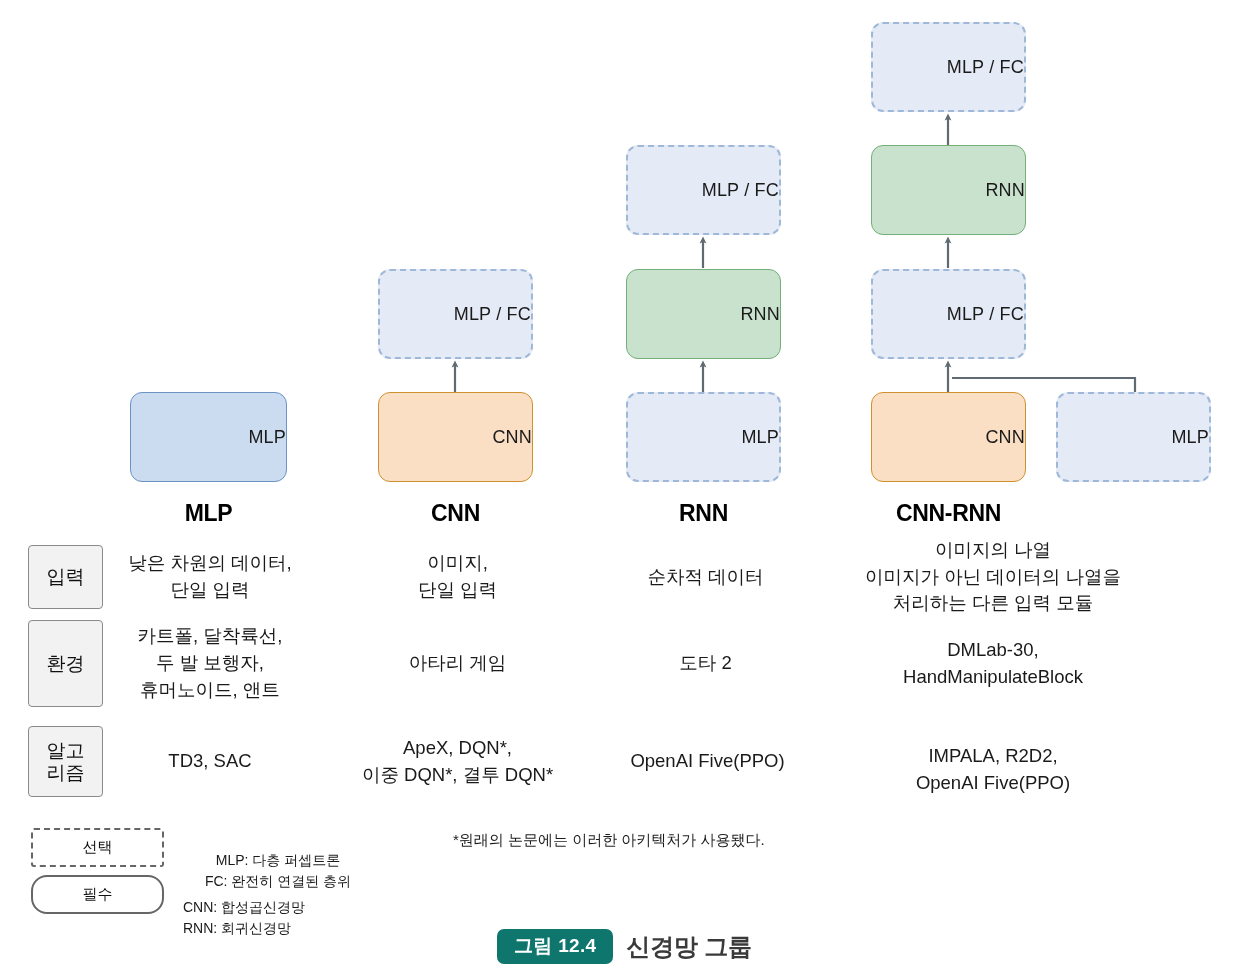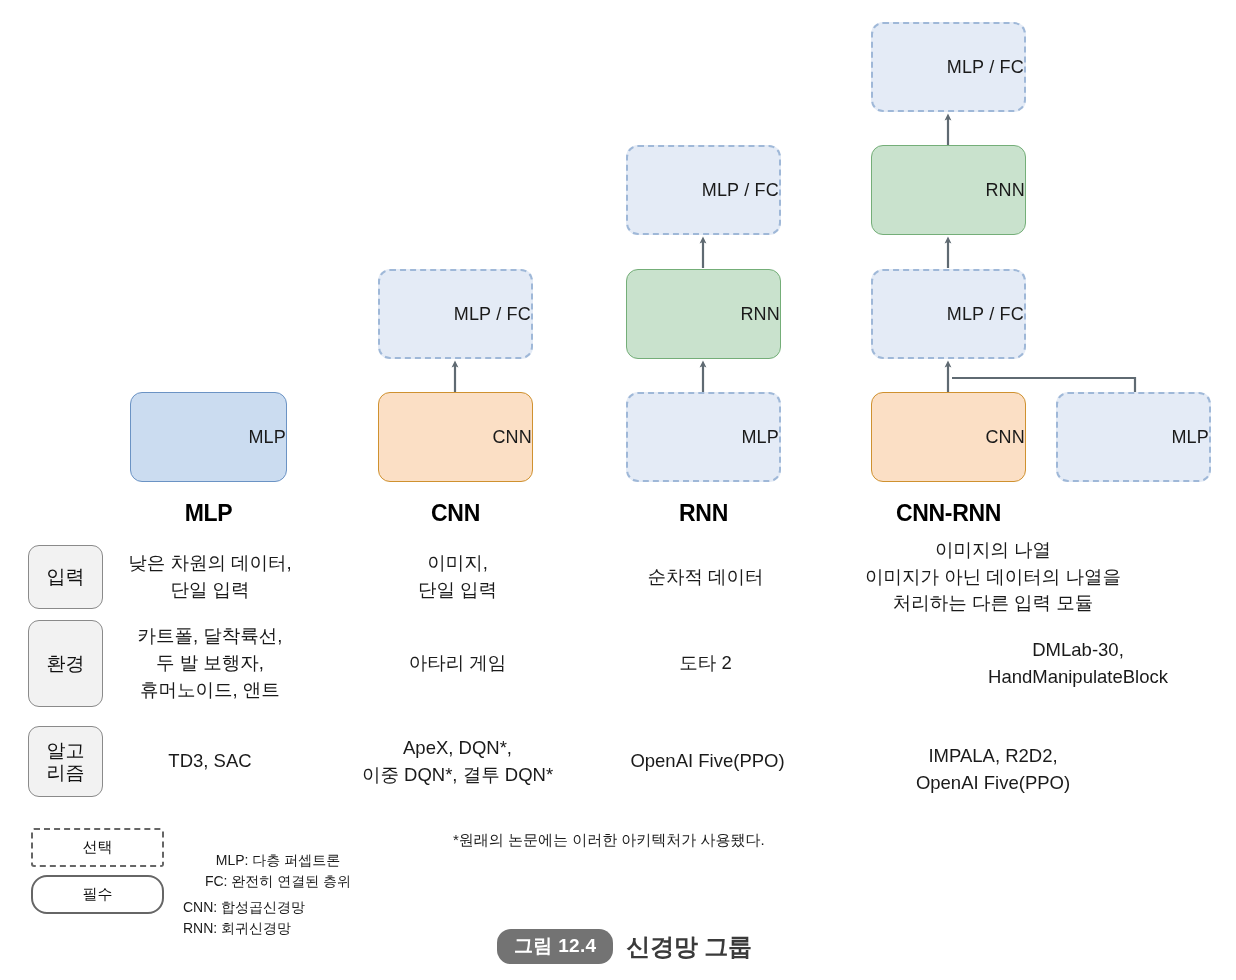--- a/index.html
+++ b/index.html
@@ -58,21 +58,21 @@
     color: #000000;
     letter-spacing: -0.3px;
   }
 
   
   .row-label {
     position: absolute;
     box-sizing: border-box;
     background: #f2f2f2;
     border: 1.6px solid #8a8a8a;
-    border-radius: 11px;
+    border-radius: 4px;
     display: flex;
     align-items: center;
     justify-content: center;
     font-size: 19px;
     color: #111;
     line-height: 1.15;
     text-align: center;
     white-space: pre-line;
   }
 
@@ -117,23 +117,23 @@
   }
 
   
   .caption-wrap {
     position: absolute;
     display: flex;
     align-items: center;
     gap: 13px;
   }
   .caption-pill {
-    background: #737373;
+    background: #0f766e;
     color: #ffffff;
-    border-radius: 14px;
+    border-radius: 7px;
     padding: 4px 17px 5px 17px;
     font-size: 19px;
     font-weight: bold;
     letter-spacing: .3px;
   }
   .caption-text {
     color: #3a3a3a;
     font-size: 24px;
     font-weight: bold;
     letter-spacing: -0.2px;
@@ -255,21 +255,21 @@
     <span>카트폴, 달착륙선,
 두 발 보행자,
 휴머노이드, 앤트</span>
   </div>
   <div class="cell" style="left:360px; top:620px; width:195px; height:87px;">
     <span>아타리 게임</span>
   </div>
   <div class="cell" style="left:608px; top:620px; width:195px; height:87px;">
     <span>도타 2</span>
   </div>
-  <div class="cell" style="left:818px; top:620px; width:350px; height:87px;justify-content:flex-end;">
+  <div class="cell" style="left:818px; top:620px; width:350px; height:87px;">
     <span>DMLab-30,
 HandManipulateBlock</span>
   </div>
 
   <div class="cell" style="left:110px; top:726px; width:200px; height:71px;">
     <span>TD3, SAC</span>
   </div>
   <div class="cell" style="left:340px; top:726px; width:235px; height:71px;">
     <span>ApeX, DQN*,
 이중 DQN*, 결투 DQN*</span>

